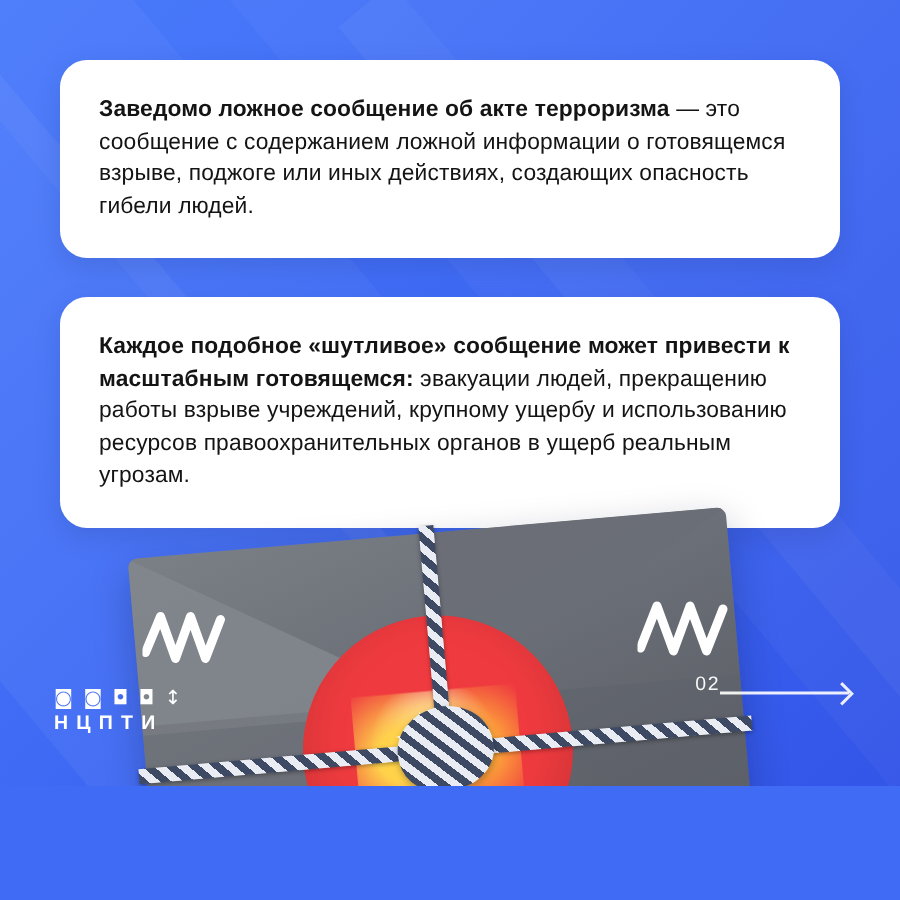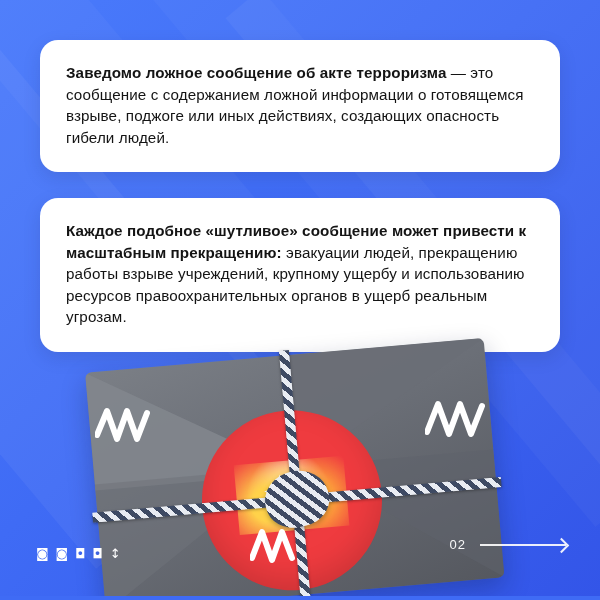--- a/index.html
+++ b/index.html
@@ -9,21 +9,21 @@
   body {
     width: 600px;
     height: 600px;
     overflow: hidden;
     font-family: "Liberation Sans", sans-serif;
     background: #3f6bf5;
   }
   .slide {
     position: relative;
     width: 600px;
-    height: 596px;
+    height: 524px;
     overflow: hidden;
     background: linear-gradient(135deg, #4a7bfb 0%, #3f6bf5 45%, #3355e8 100%);
   }
   
   .band {
     position: absolute;
     background: rgba(255,255,255,0.05);
     transform: rotate(-40deg);
     pointer-events: none;
   }
@@ -188,24 +188,23 @@
   }
   .logo-name {
     font-size: 13px;
     letter-spacing: 5.5px;
     font-weight: bold;
     line-height: 1.25;
   }
   .pager {
     position: absolute;
     right: 34px;
-    bottom: 44px;
+    bottom: 61px;
     display: flex;
-    align-items: center;
-    gap: 14px;
+    align-items: flex-end;
     color: #ffffff;
   }
   .pager-num {
     font-size: 13px;
     letter-spacing: 1px;
     opacity: 0.95;
   }
   .arrow-line {
     position: relative;
     width: 86px;
@@ -232,21 +231,21 @@
   <div class="band b1"></div>
   <div class="band b2"></div>
   <div class="band b3"></div>
   <div class="band b4"></div>
 
   <div class="card" id="card-1">
     <p><span class="lead">Заведомо ложное сообщение об акте терроризма</span><span> — это сообщение с содержанием ложной информации о готовящемся взрыве, поджоге или иных действиях, создающих опасность гибели людей.</span></p>
   </div>
 
   <div class="card" id="card-2">
-    <p><span class="lead">Каждое подобное «шутливое» сообщение может привести к масштабным прекращению:</span><span> эвакуации людей, прекращению работы взрыве учреждений, крупному ущербу и использованию ресурсов правоохранительных органов в ущерб реальным угрозам.</span></p>
+    <p><span class="lead">Каждое подобное «шутливое» сообщение может привести к масштабным готовящемся:</span><span> эвакуации людей, прекращению работы взрыве учреждений, крупному ущербу и использованию ресурсов правоохранительных органов в ущерб реальным угрозам.</span></p>
   </div>
 
   <div class="illustration">
     <div class="env-wrap">
       <div class="env-body">
         <div class="env-flap-l"></div>
         <div class="env-flap-r"></div>
         <div class="env-bottom-l"></div>
         <div class="env-bottom-r"></div>
         <div class="red-circle"></div>
@@ -271,20 +270,21 @@
     </div>
     <div class="zig" style="left:250px; top:196px;">
       <svg width="56" height="42" viewBox="0 0 56 42">
           <polyline points="2,32 12,6 22,34 32,6 42,32" fill="none" stroke="#ffffff" stroke-width="6" stroke-linecap="round" stroke-linejoin="round"></polyline>
         </svg>
     </div>
   </div>
 
   <div class="logo">
     <div class="logo-glyphs">◙◙◘◘↕</div>
+    <div class="logo-name">НЦПТИ</div>
   </div>
 
   <div class="pager">
     <div class="pager-num">02</div>
     <div class="arrow-line"></div>
   </div>
 
 </div>
 
 </body></html>

